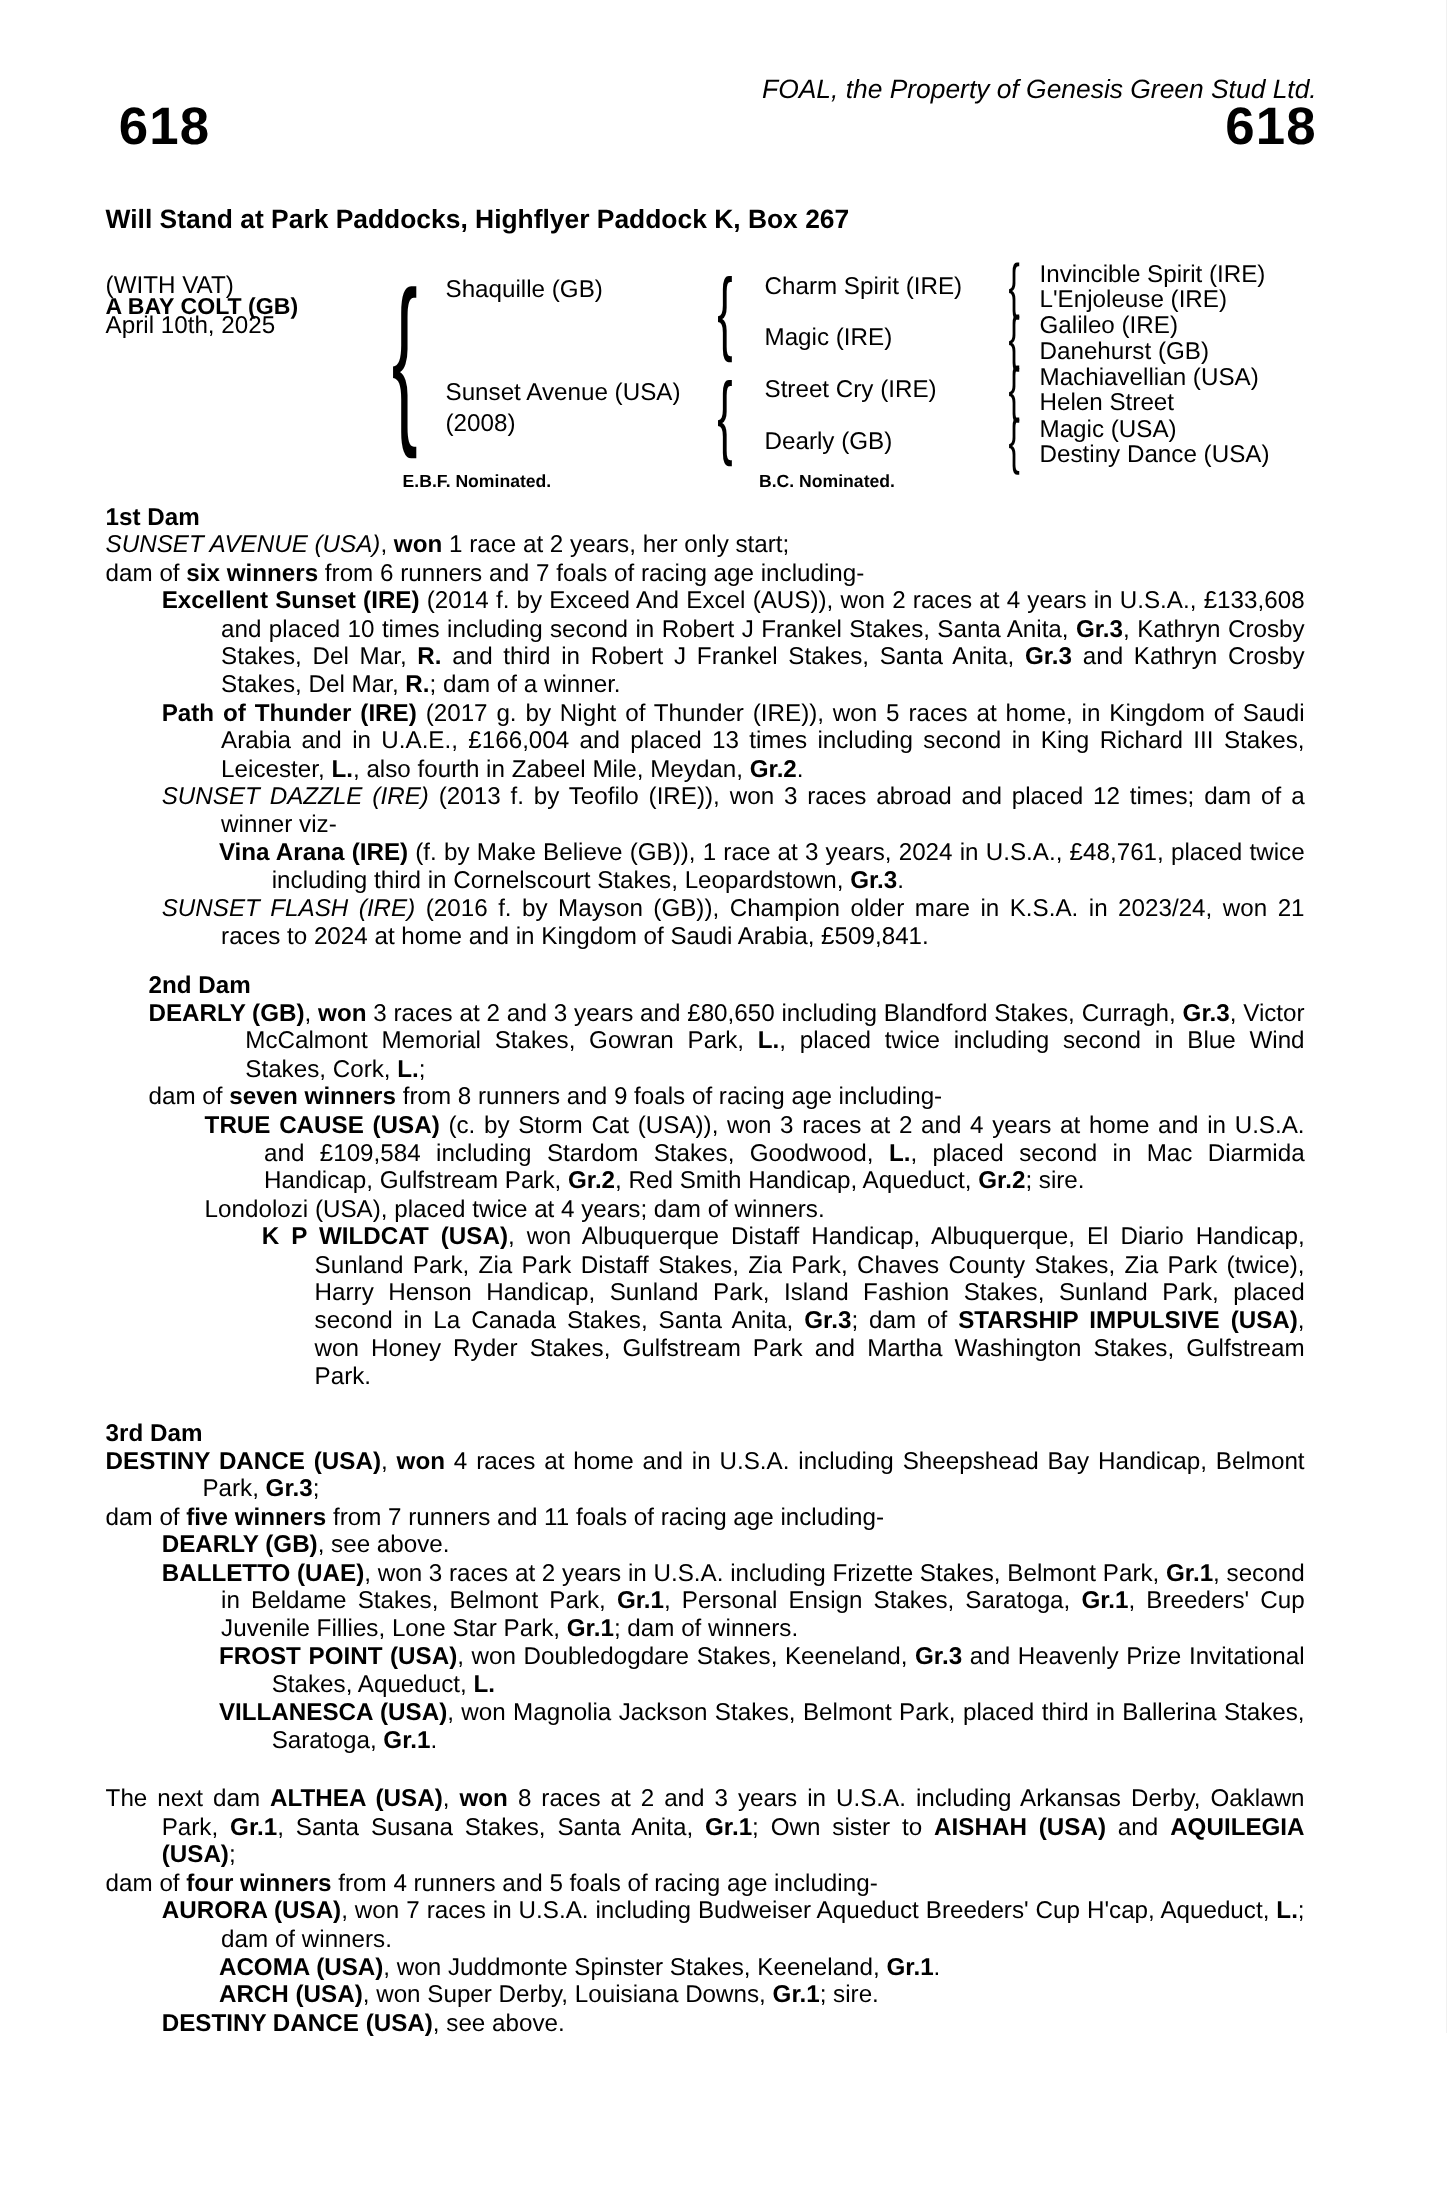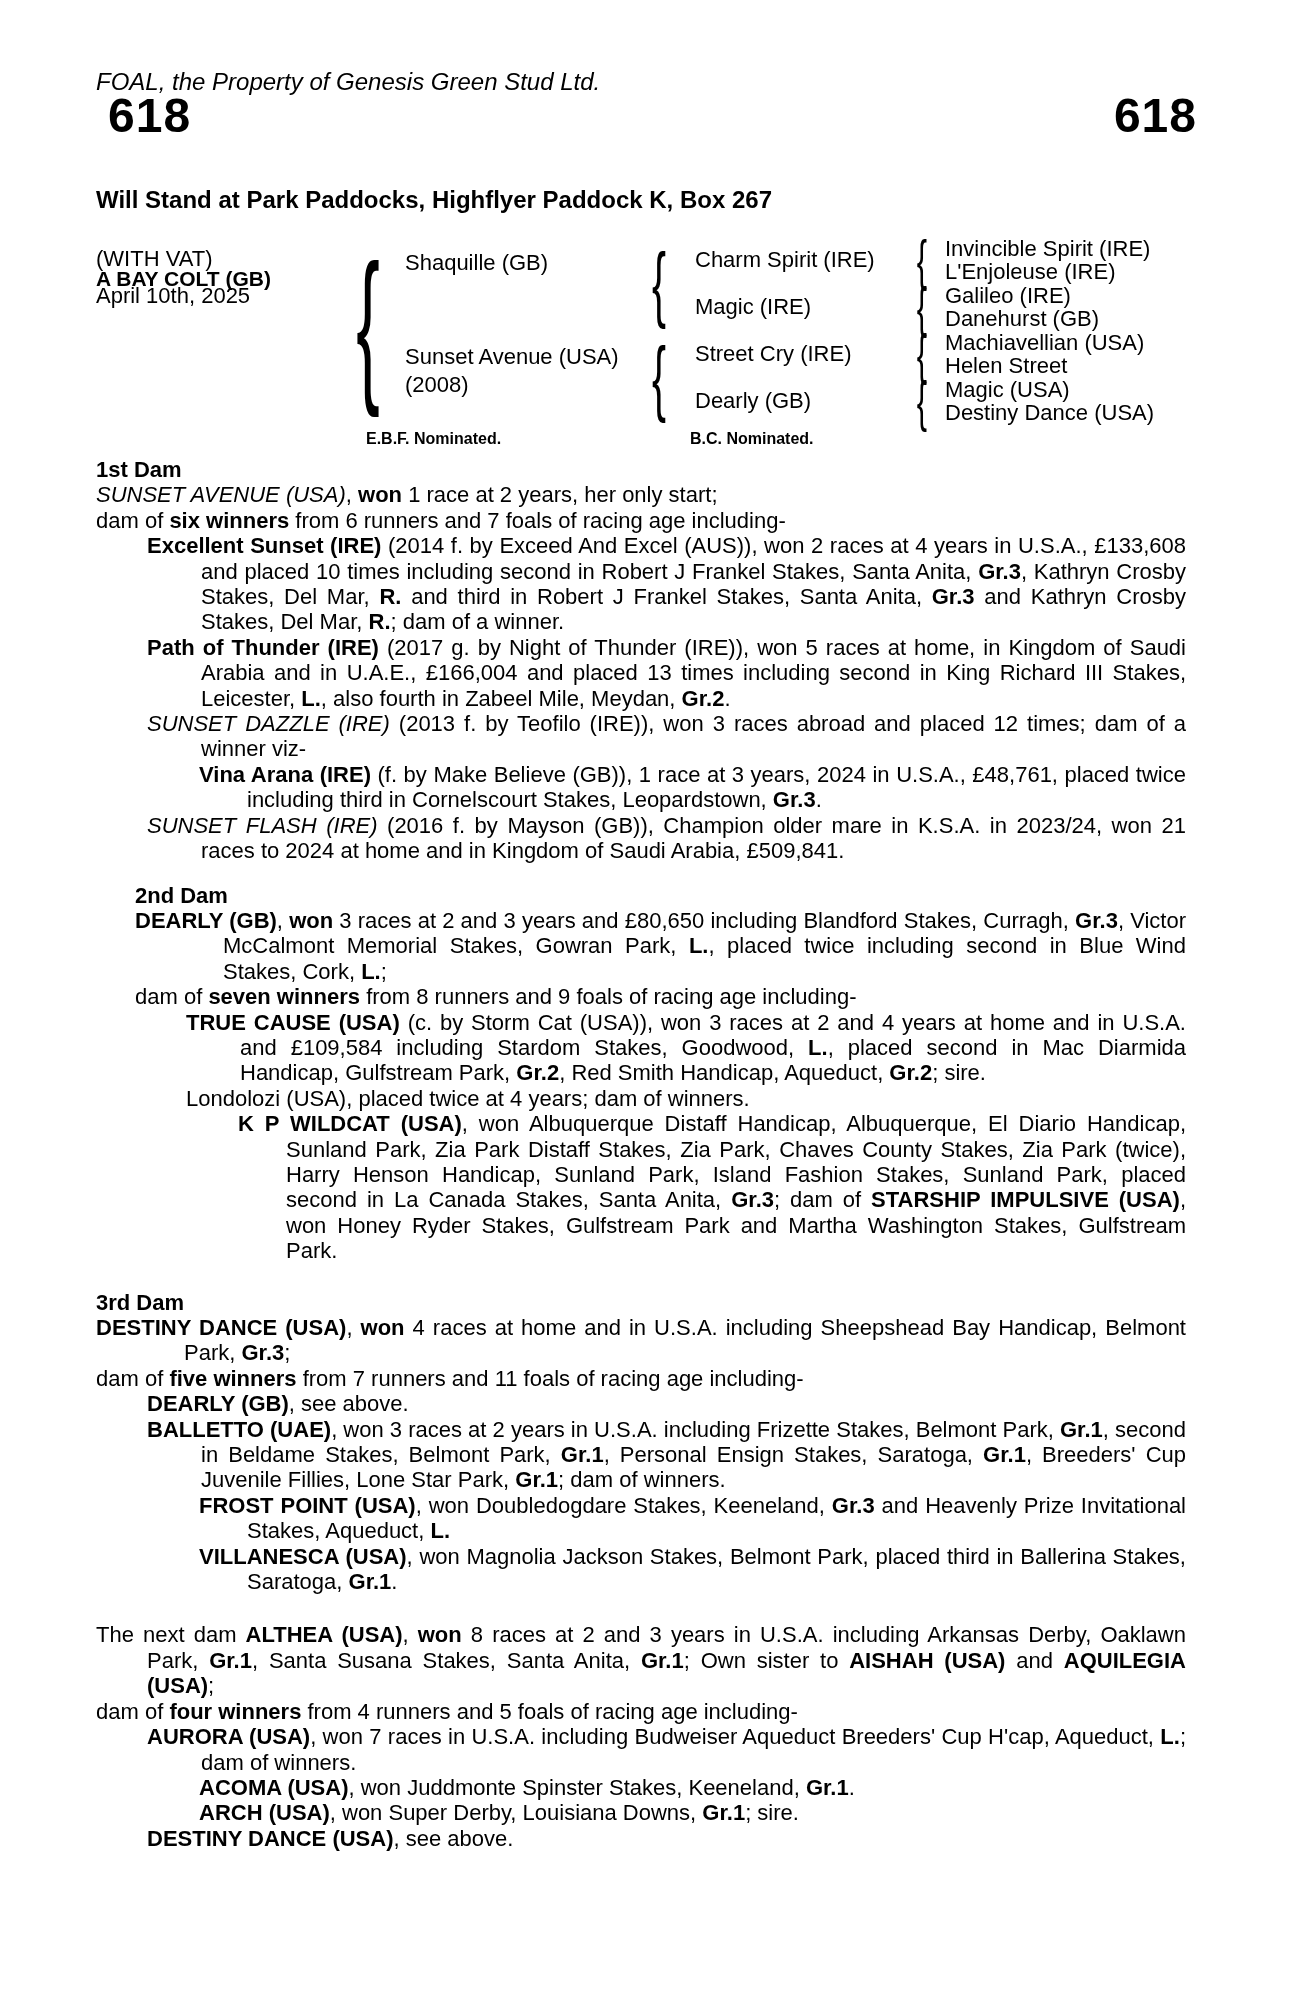--- a/index.html
+++ b/index.html
@@ -6,21 +6,21 @@
   .page{
     position:relative;
     width:1315px;height:2000px;
     background:#ffffff;color:#000;
     font-family:"Liberation Sans","DejaVu Sans",sans-serif;
     overflow:hidden;
   }
   
   .property-line{
     position:absolute;left:96px;top:68px;width:1101px;
-    text-align:left;font-style:italic;font-size:24px;white-space:nowrap;
+    text-align:right;font-style:italic;font-size:24px;white-space:nowrap;
   }
   .lot{
     position:absolute;top:92px;
     font-size:48px;font-weight:bold;letter-spacing:1px;line-height:1;margin-left:14px;
   }
   .lot-left{left:94px;}
   .lot-right{right:118px;}
   .stand-line{
     position:absolute;left:96px;top:186px;
     font-weight:bold;font-size:24px;white-space:nowrap;

